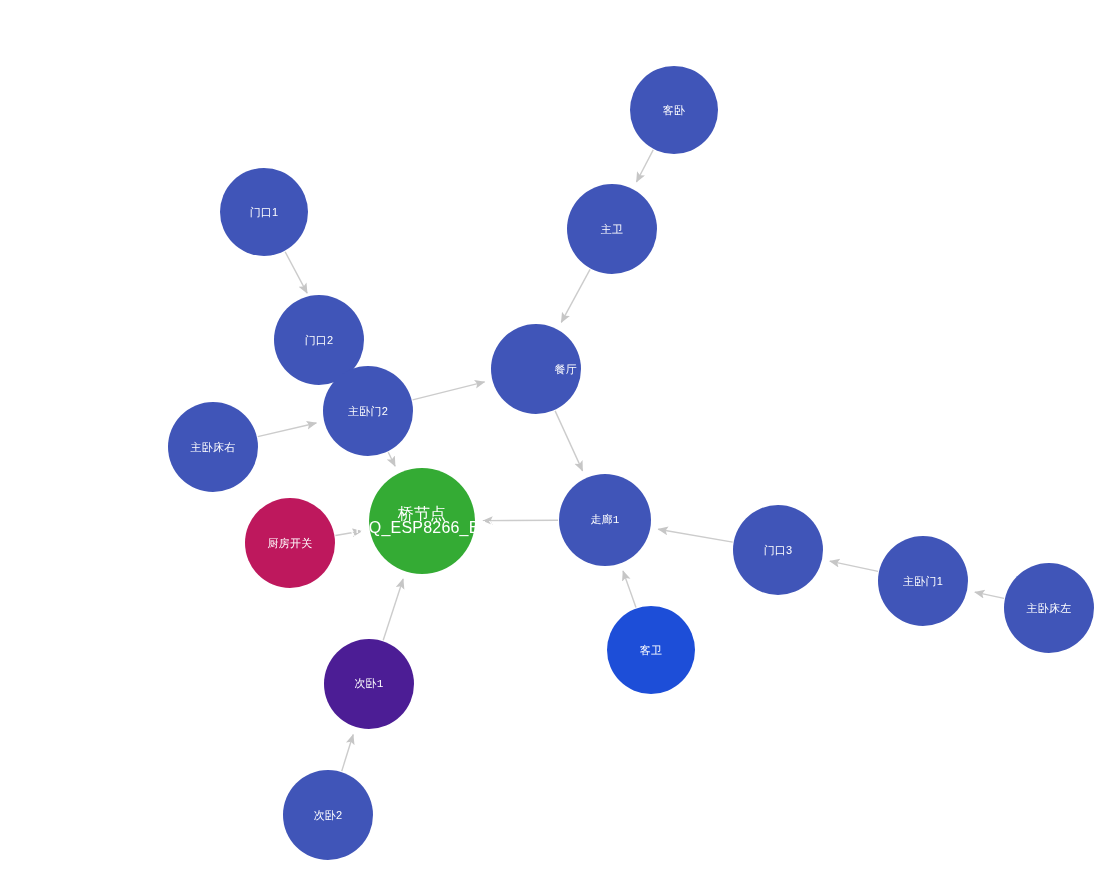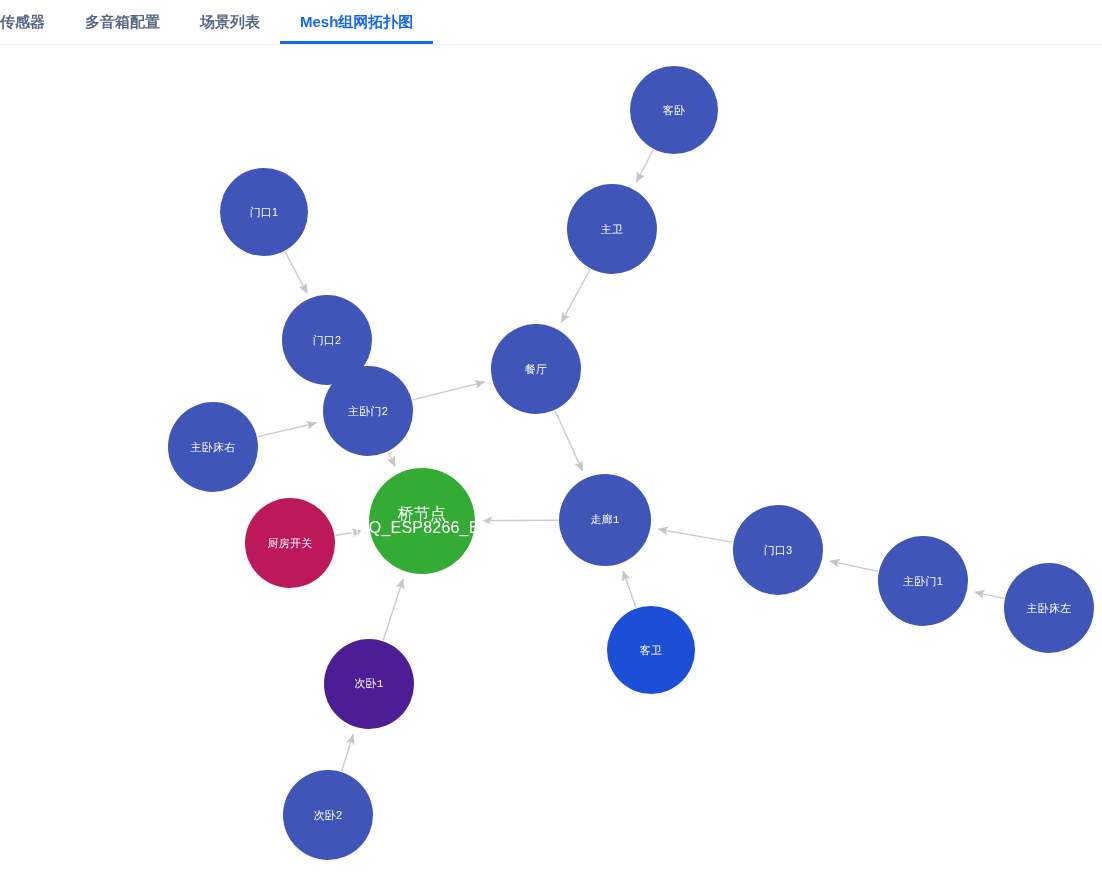--- a/index.html
+++ b/index.html
@@ -89,28 +89,20 @@
     white-space: pre-line;
     font-weight: 500;
   }
   .node.bridge .label { font-size: 16px; }
 </style>
 </head>
 <body>
 
 <div id="app">
 
-  <div class="tabbar">
-    <div class="tabs" id="tabs-container">
-        <div class="tab" style="color: rgb(90, 106, 133);">传感器</div>
-        <div class="tab" style="color: rgb(90, 106, 133);">多音箱配置</div>
-        <div class="tab" style="color: rgb(90, 106, 133);">场景列表</div>
-        <div class="tab active" style="color: rgb(22, 104, 236);">Mesh组网拓扑图<div class="tab-underline" style="background: rgb(22, 104, 236);"></div></div>
-      </div>
-  </div>
 
   <div class="graph">
     <svg class="edges-svg" id="edges-svg" viewBox="0 0 1102 836" xmlns="http://www.w3.org/2000/svg">
       <defs>
         <marker id="arrow" markerWidth="9" markerHeight="9" refX="7" refY="3.2" orient="auto" markerUnits="strokeWidth">
           <path d="M0,0 L7.5,3.2 L0,6.4 L1.6,3.2 z" fill="#c6c6c6"></path>
         </marker>
       </defs>
       <g id="edge-group">
           <line x1="653.2074554621424" y1="104.90827096782333" x2="636.4889969001433" y2="136.99692530456363" stroke="#cccccc" stroke-width="1.4" marker-end="url(#arrow)"></line>
@@ -134,24 +126,24 @@
     <div id="nodes-container">
         <div class="node" style="left: 630px; top: 21px; width: 88px; height: 88px; background: rgb(64, 85, 184); justify-content: center;">
           <span class="label">客卧</span>
         </div>
         <div class="node" style="left: 220px; top: 123px; width: 88px; height: 88px; background: rgb(64, 85, 184);">
           <span class="label">门口1</span>
         </div>
         <div class="node" style="left: 567px; top: 139px; width: 90px; height: 90px; background: rgb(64, 85, 184);">
           <span class="label">主卫</span>
         </div>
-        <div class="node" style="left: 282px; top: 250px; width: 90px; height: 90px; background: rgb(64, 85, 184);">
+        <div class="node" style="left: 274px; top: 250px; width: 90px; height: 90px; background: rgb(64, 85, 184);">
           <span class="label">门口2</span>
         </div>
-        <div class="node" style="left: 491px; top: 279px; width: 90px; height: 90px; background: rgb(64, 85, 184);">
+        <div class="node" style="left: 491px; top: 279px; width: 90px; height: 90px; background: rgb(64, 85, 184); justify-content: flex-end;">
           <span class="label">餐厅</span>
         </div>
         <div class="node" style="left: 323px; top: 321px; width: 90px; height: 90px; background: rgb(64, 85, 184);">
           <span class="label">主卧门2</span>
         </div>
         <div class="node" style="left: 168px; top: 357px; width: 90px; height: 90px; background: rgb(64, 85, 184);">
           <span class="label">主卧床右</span>
         </div>
         <div class="node bridge" style="left: 369px; top: 423px; width: 106px; height: 106px; background: rgb(52, 171, 52);">
           <span class="label">桥节点

